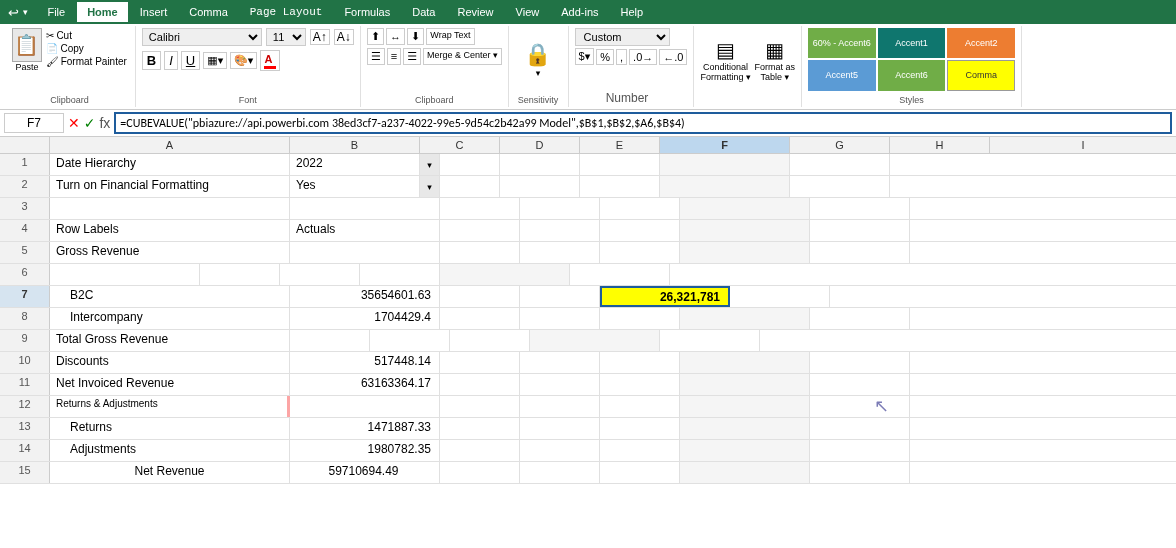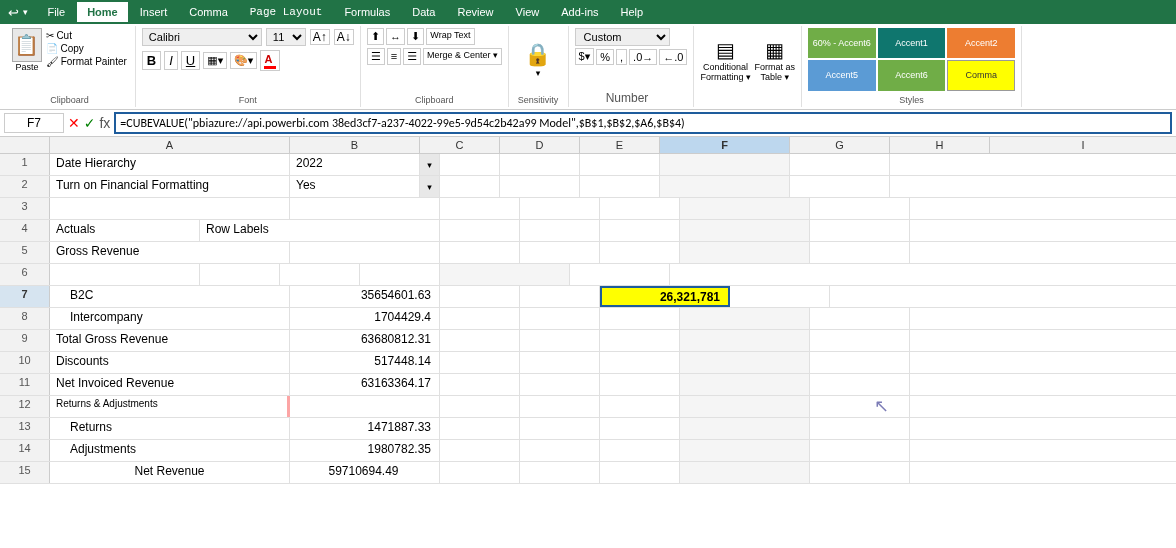--- a/index.html
+++ b/index.html
@@ -201,22 +201,22 @@
         <div style="width:80px;border-right:1px solid #e0e0e0;"></div>
         <div style="width:80px;border-right:1px solid #e0e0e0;"></div>
         <div style="width:80px;border-right:1px solid #e0e0e0;"></div>
         <div style="width:130px;border-right:1px solid #e0e0e0;background:#f5f5f5;"></div>
         <div style="width:100px;border-right:1px solid #e0e0e0;"></div>
         <div style="flex:1;"></div>
       </div>
 
       <div style="display:flex;border-bottom:1px solid #e0e0e0;height:22px;">
         <div style="width:50px;min-width:50px;border-right:1px solid #ccc;font-size:11px;text-align:center;padding:2px 4px;background:#f2f2f2;color:#555;">4</div>
+        <div style="width:240px;border-right:1px solid #e0e0e0;padding:2px 6px;font-size:12px;">Row Labels</div>
         <div style="width:150px;border-right:1px solid #e0e0e0;padding:2px 6px;font-size:12px;">Actuals</div>
-        <div style="width:240px;border-right:1px solid #e0e0e0;padding:2px 6px;font-size:12px;">Row Labels</div>
         <div style="width:80px;border-right:1px solid #e0e0e0;"></div>
         <div style="width:80px;border-right:1px solid #e0e0e0;"></div>
         <div style="width:80px;border-right:1px solid #e0e0e0;"></div>
         <div style="width:130px;border-right:1px solid #e0e0e0;background:#f5f5f5;"></div>
         <div style="width:100px;border-right:1px solid #e0e0e0;"></div>
         <div style="flex:1;"></div>
       </div>
 
       <div style="display:flex;border-bottom:1px solid #e0e0e0;height:22px;">
         <div style="width:50px;min-width:50px;border-right:1px solid #ccc;font-size:11px;text-align:center;padding:2px 4px;background:#f2f2f2;color:#555;">5</div>
@@ -260,21 +260,20 @@
         <div style="width:80px;border-right:1px solid #e0e0e0;"></div>
         <div style="width:80px;border-right:1px solid #e0e0e0;"></div>
         <div style="width:130px;border-right:1px solid #e0e0e0;background:#f5f5f5;"></div>
         <div style="width:100px;border-right:1px solid #e0e0e0;"></div>
         <div style="flex:1;"></div>
       </div>
 
       <div style="display:flex;border-bottom:1px solid #e0e0e0;height:22px;">
         <div style="width:50px;min-width:50px;border-right:1px solid #ccc;font-size:11px;text-align:center;padding:2px 4px;background:#f2f2f2;color:#555;">9</div>
         <div style="width:240px;border-right:1px solid #e0e0e0;padding:2px 6px;font-size:12px;">Total Gross Revenue</div>
-        <div style="width:150px;border-right:1px solid #e0e0e0;padding:2px 8px 2px 6px;font-size:12px;text-align:right;">63680812.31</div>
         <div style="width:80px;border-right:1px solid #e0e0e0;"></div>
         <div style="width:80px;border-right:1px solid #e0e0e0;"></div>
         <div style="width:80px;border-right:1px solid #e0e0e0;"></div>
         <div style="width:130px;border-right:1px solid #e0e0e0;background:#f5f5f5;"></div>
         <div style="width:100px;border-right:1px solid #e0e0e0;"></div>
         <div style="flex:1;"></div>
       </div>
 
       <div style="display:flex;border-bottom:1px solid #e0e0e0;height:22px;">
         <div style="width:50px;min-width:50px;border-right:1px solid #ccc;font-size:11px;text-align:center;padding:2px 4px;background:#f2f2f2;color:#555;">10</div>

